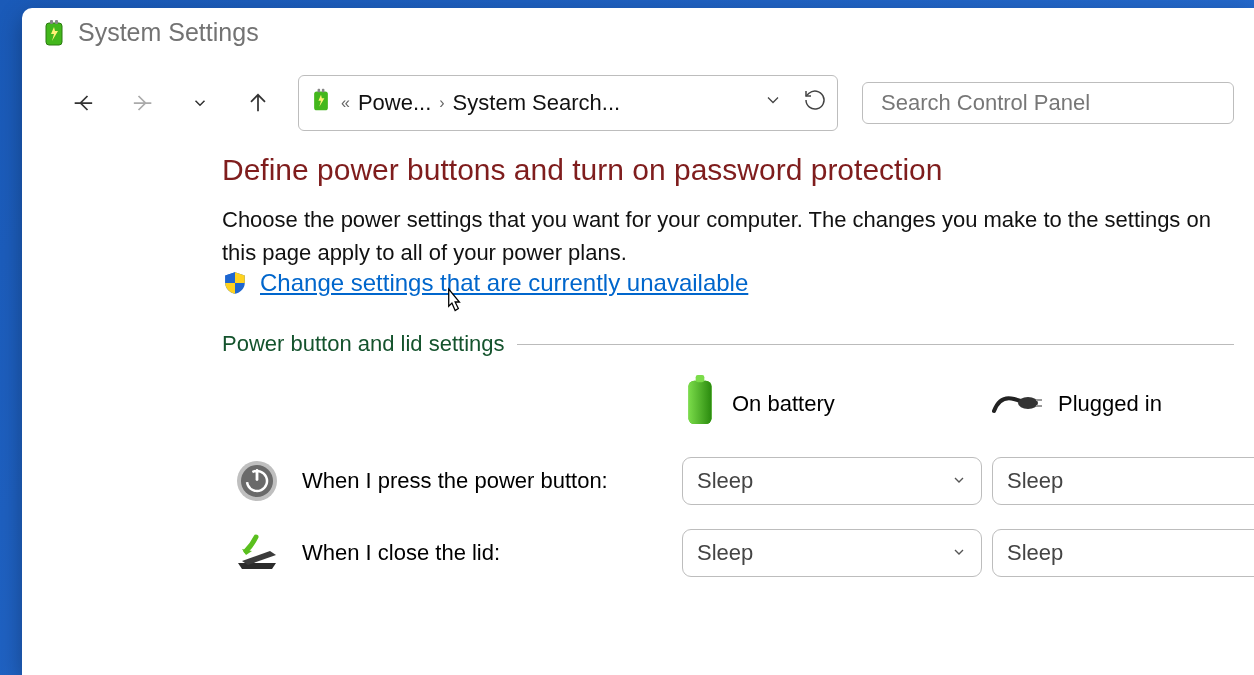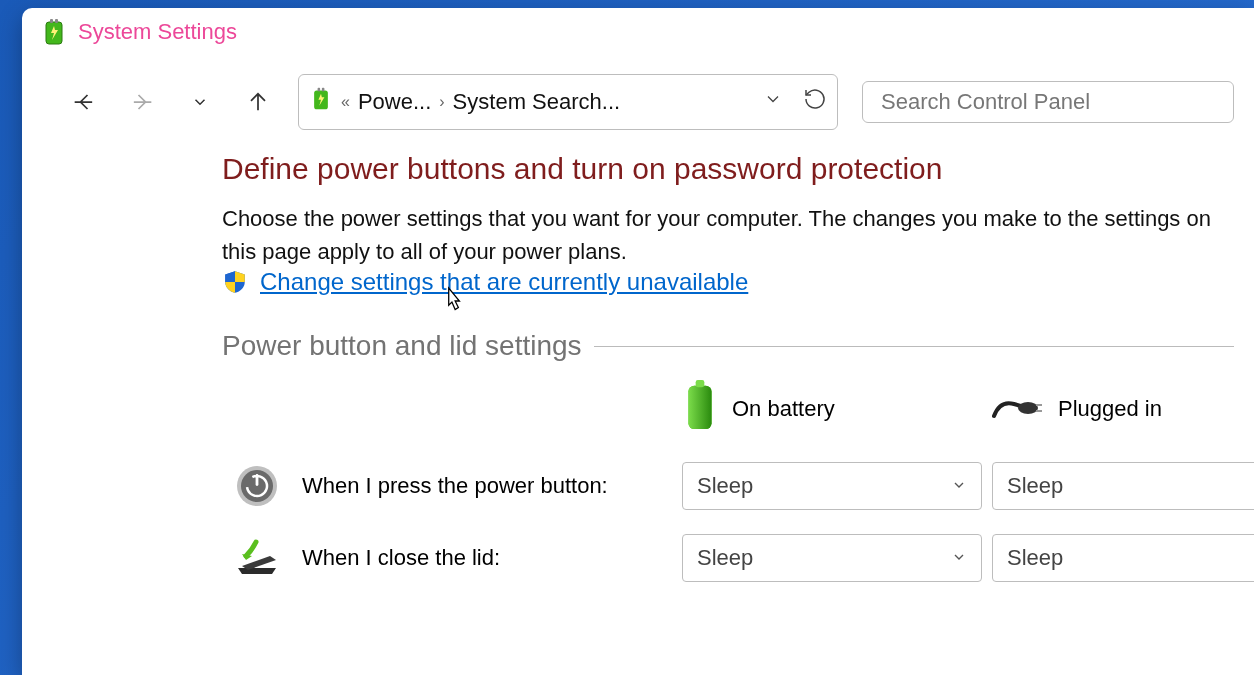--- a/index.html
+++ b/index.html
@@ -22,22 +22,22 @@
     flex-direction: column;
   }
   .titlebar {
     display: flex;
     align-items: center;
     padding: 10px 18px 6px 18px;
     gap: 10px;
   }
   .app-icon svg { display:block; }
   .title-text {
-    font-size: 22px;
-    color: #ec4899;
+    font-size: 25px;
+    color: #737373;
     font-weight: 400;
   }
   .navrow {
     display: flex;
     align-items: center;
     padding: 22px 20px 22px 46px;
     gap: 24px;
   }
   .nav-arrows { display:flex; align-items:center; gap: 26px; }
   .nav-btn { width: 32px; height:32px; display:flex; align-items:center; justify-content:center; cursor:pointer; color:#555; }
@@ -99,22 +99,22 @@
   .cursor-here {
     position: relative;
   }
   .cursor-ptr {
     position:absolute;
     left: 218px;
     top: 18px;
     pointer-events:none;
   }
   .section-title {
-    font-size: 28px;
-    color:#737373;
+    font-size: 22px;
+    color:#14532d;
     display:flex;
     align-items:center;
     gap: 12px;
     margin-bottom: 18px;
   }
   .section-title .line {
     flex:1;
     height:1px;
     background:#bbb;
   }
@@ -127,21 +127,21 @@
   }
   .colhead {
     display:flex;
     align-items:center;
     gap:14px;
     font-size: 22px;
   }
   .dropdown {
     height: 48px;
     border:1px solid #bdbdbd;
-    border-radius:4px;
+    border-radius:9px;
     display:flex;
     align-items:center;
     justify-content:space-between;
     padding: 0 14px;
     font-size: 22px;
     color:#444;
     cursor:pointer;
     background:#fff;
   }
   .dd-chev { color:#555; }

